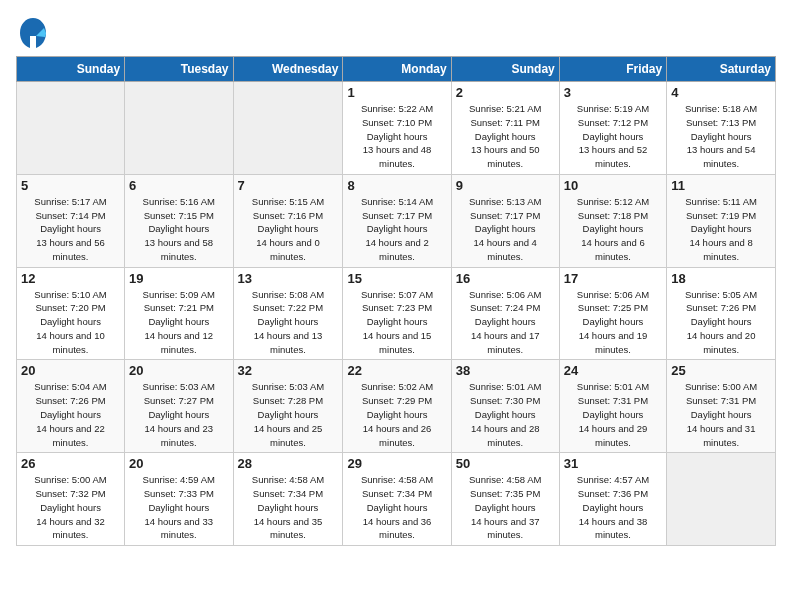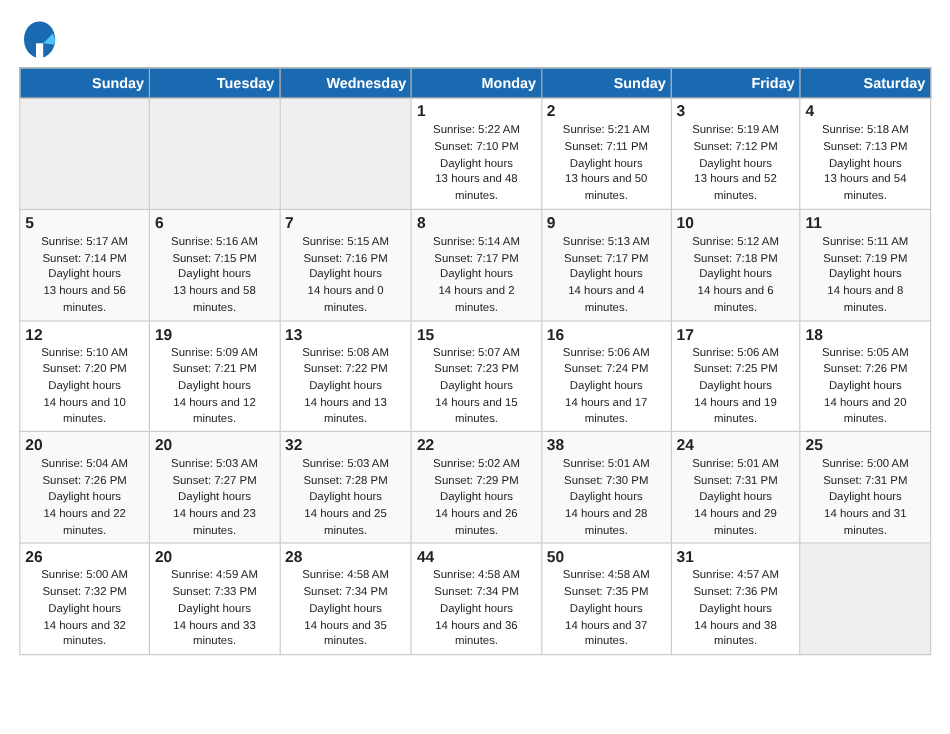--- a/index.html
+++ b/index.html
@@ -377,21 +377,21 @@
         <td>
           <div class="day-num">28</div>
           <div class="day-info">
             Sunrise: 4:58 AM<br>
             Sunset: 7:34 PM<br>
             Daylight hours<br>
             14 hours and 35 minutes.
           </div>
         </td>
         <td>
-          <div class="day-num">44</div>
+          <div class="day-num">29</div>
           <div class="day-info">
             Sunrise: 4:58 AM<br>
             Sunset: 7:34 PM<br>
             Daylight hours<br>
             14 hours and 36 minutes.
           </div>
         </td>
         <td>
           <div class="day-num">50</div>
           <div class="day-info">

